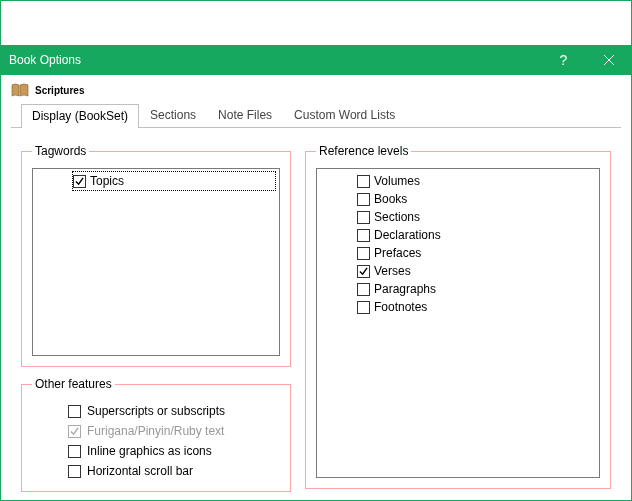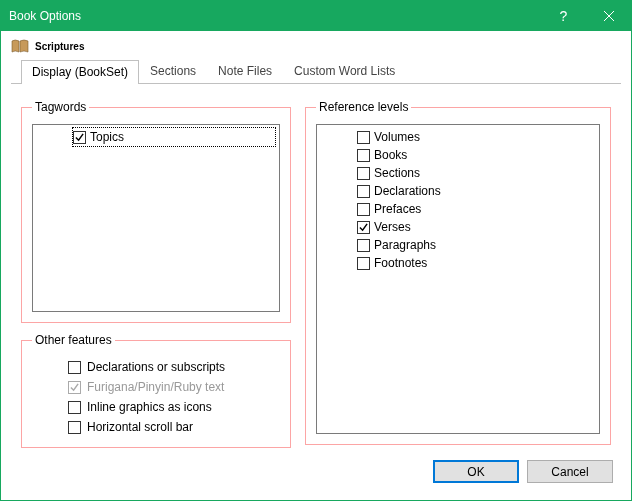--- a/index.html
+++ b/index.html
@@ -13,20 +13,21 @@
     overflow: hidden;
     border: 1px solid #17a85f;
   }
   .titlebar {
     background: #17a85f;
     height: 30px;
     color: #fff;
     display: flex;
     align-items: center;
     padding-left: 8px;
+    margin-top: 44px;
   }
   .titlebar .title {
     flex: 1;
     font-size: 12px;
   }
   .tb-btn {
     width: 45px;
     height: 30px;
     display: flex;
     align-items: center;
@@ -203,21 +204,21 @@
       </div>
     </fieldset>
 
     <fieldset class="other-features">
       <legend>Other features</legend>
 
       <div class="cb-row">
         <span class="cb-box">
           
         </span>
-        <span class="cb-label">Declarations or subscripts</span>
+        <span class="cb-label">Superscripts or subscripts</span>
       </div>
 
       <div class="cb-row">
         <span class="cb-box checked disabled">
           <svg width="9" height="9" viewBox="0 0 10 10">
               <polyline points="1,5 4,8 9,1" fill="none" stroke="#aaa" stroke-width="1.6"></polyline>
             </svg>
         </span>
         <span class="cb-label disabled">Furigana/Pinyin/Ruby text</span>
       </div>

